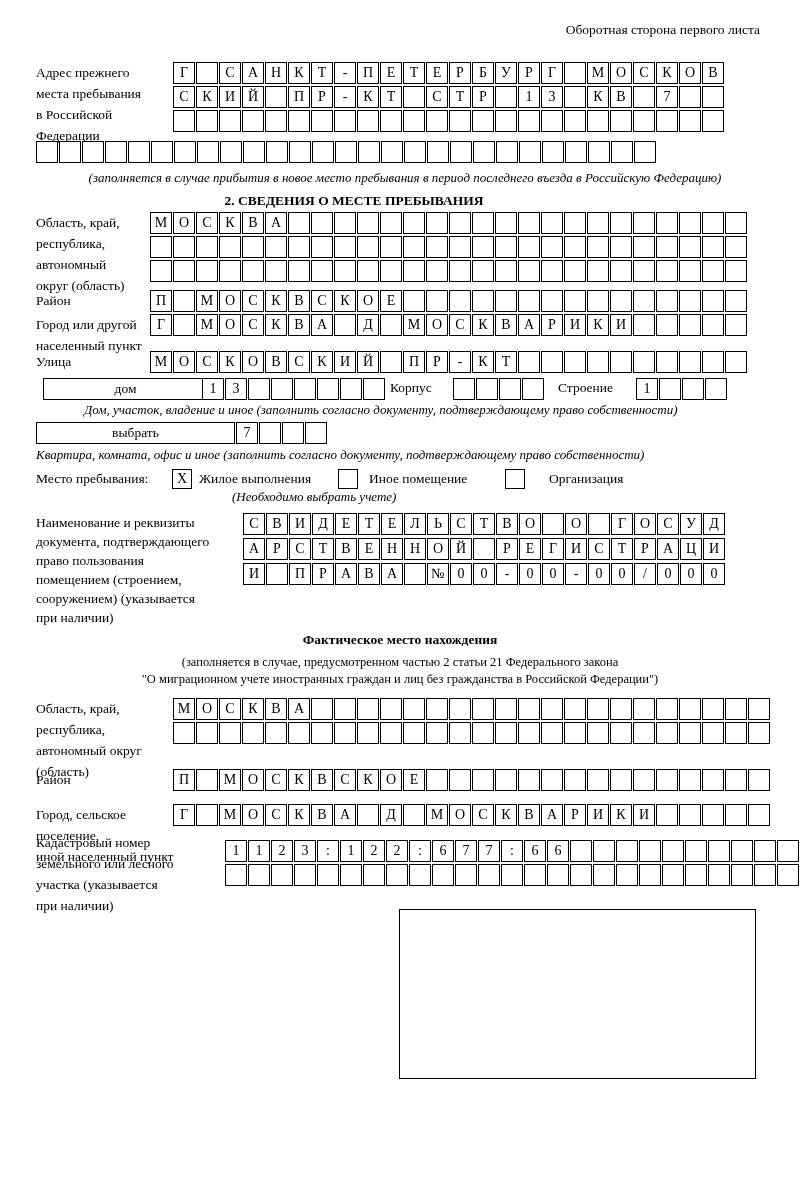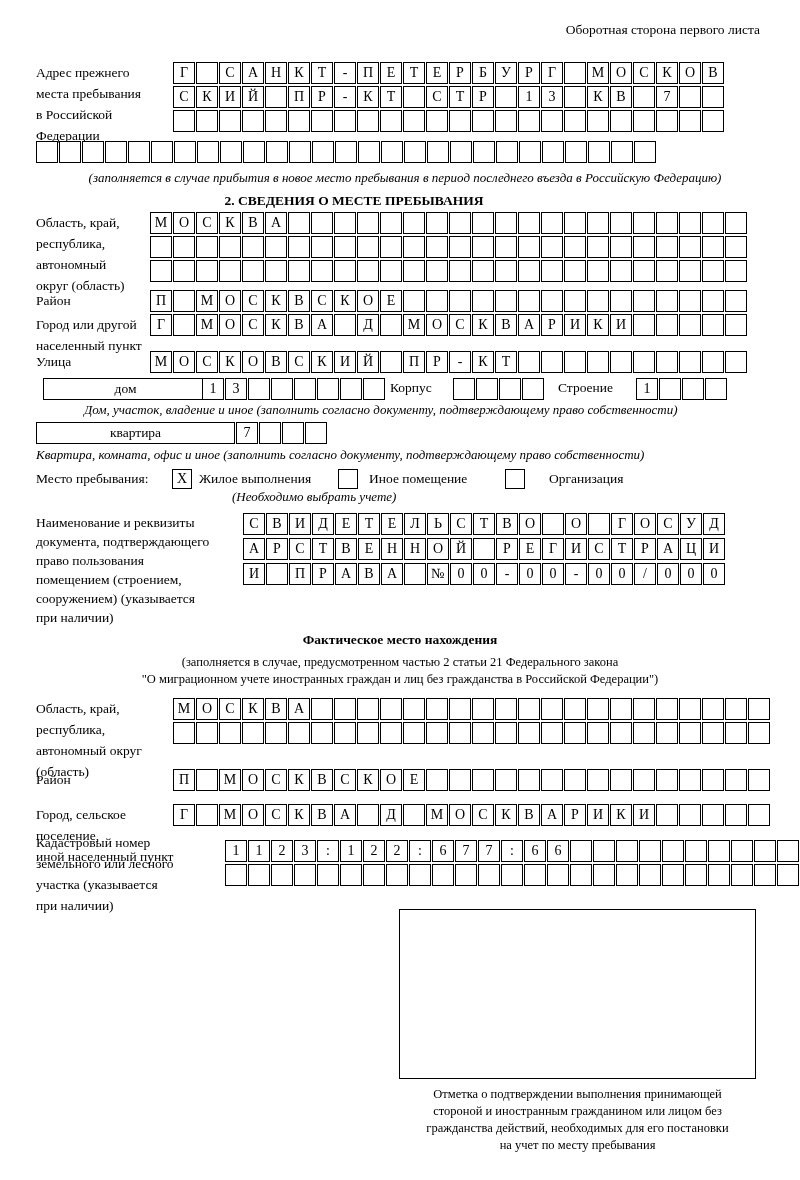--- a/index.html
+++ b/index.html
@@ -436,21 +436,21 @@
       <div class="cellrow">
         <div class="cell">1</div>
         <div class="cell"></div>
         <div class="cell"></div>
         <div class="cell"></div>
       </div>
     </div>
 
   <div class="abs note" style="left:36px; top:402px;margin-left:48px;">Дом, участок, владение и иное (заполнить согласно документу, подтверждающему право собственности)</div>
 
-  <div class="abs wbox" style="left:36px; top:422px; width:199px;">квартира</div>
+  <div class="abs wbox" style="left:36px; top:422px; width:199px;">выбрать</div>
   <div class="abs" id="s2-flat" style="left:236px; top:422px;">
       <div class="cellrow">
         <div class="cell">7</div>
         <div class="cell"></div>
         <div class="cell"></div>
         <div class="cell"></div>
       </div>
     </div>
   <div class="abs note" style="left:36px; top:447px;">Квартира, комната, офис и иное (заполнить согласно документу, подтверждающему право собственности)</div>
 
@@ -728,20 +728,14 @@
         <div class="cell"></div>
         <div class="cell"></div>
         <div class="cell"></div>
         <div class="cell"></div>
         <div class="cell"></div>
         <div class="cell"></div>
       </div>
     </div>
 
   <div class="abs bigbox" style="left:399px; top:909px; width:357px; height:170px;"></div>
-  <div class="abs footnote" style="left:380px; top:1086px; width:395px;" id="stamp-caption">
-      <div>Отметка о подтверждении выполнения принимающей</div>
-      <div>стороной и иностранным гражданином или лицом без</div>
-      <div>гражданства действий, необходимых для его постановки</div>
-      <div>на учет по месту пребывания</div>
-    </div>
 
 </div>
 
 </body></html>

